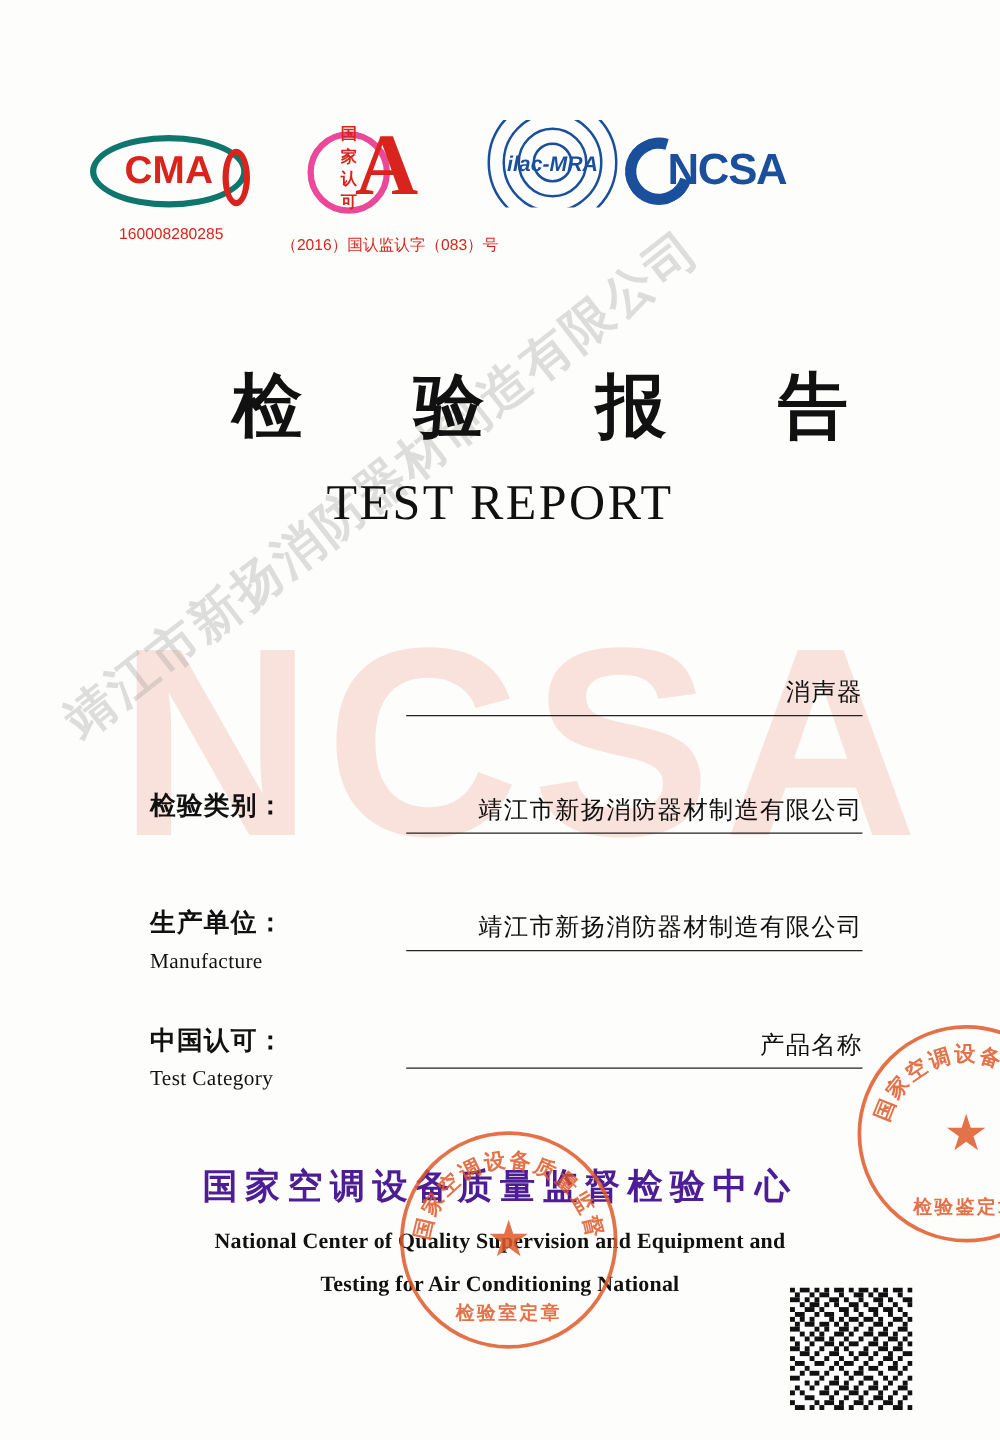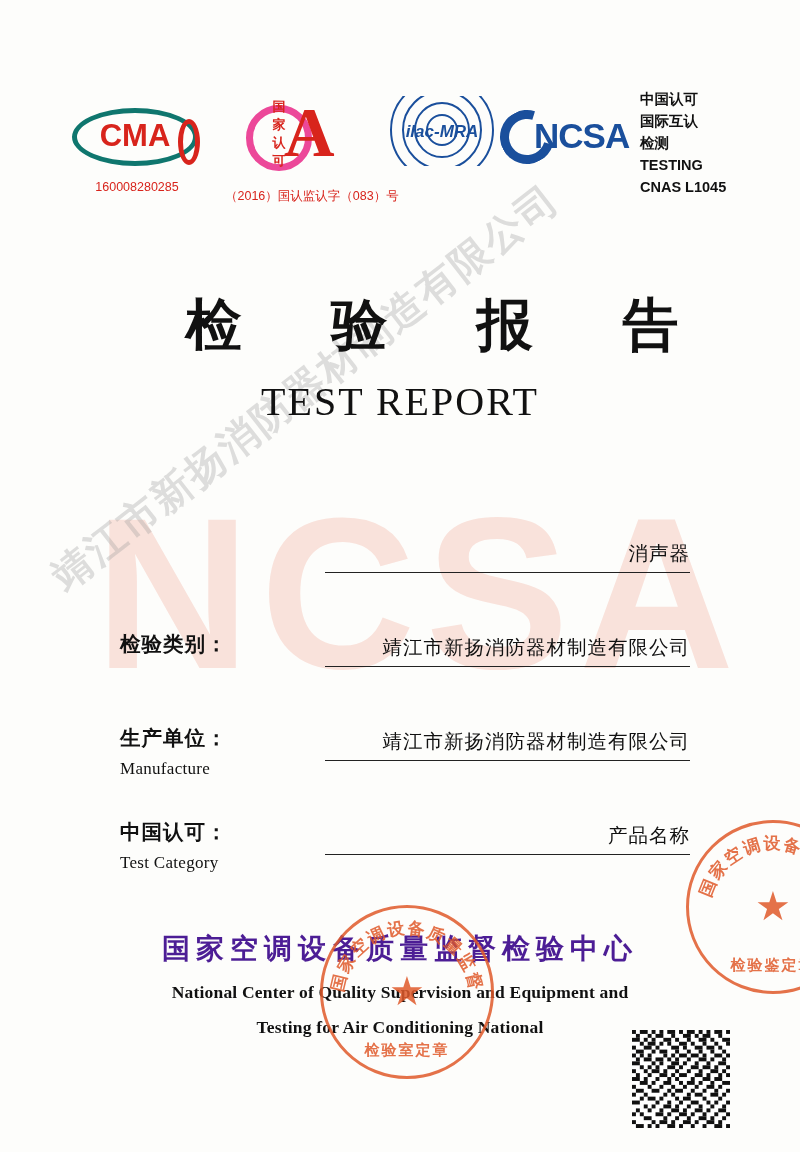--- a/index.html
+++ b/index.html
@@ -106,21 +106,21 @@
   .logo-cal {
     position: absolute;
     left: 225px;
     top: 14px;
     width: 150px;
     text-align: center;
   }
   .cal-circle {
     width: 66px;
     height: 66px;
-    border: 7px solid #ec4899;
+    border: 5px solid #ec4899;
     border-radius: 50%;
     position: relative;
     margin: 0 auto;
     box-sizing: border-box;
   }
   .cal-circle .cal-inner {
     position: absolute;
     top: 50%;
     left: 50%;
     transform: translate(-50%,-55%);
@@ -435,27 +435,20 @@
       </div>
     </div>
 
     <div class="logo-cnas">
       <div class="cnas-mark">
         <div class="cnas-c"></div>
         <div class="cnas-word">NCSA</div>
       </div>
     </div>
 
-    <div class="cnas-block">
-      <div>中国认可</div>
-      <div>国际互认</div>
-      <div>检测</div>
-      <div>TESTING</div>
-      <div>CNAS L1045</div>
-    </div>
   </div>
 
   <div class="title-cn">检 验 报 告</div>
   <div class="title-en">TEST  REPORT</div>
 
   <div class="fields">
 
     <div class="field-row">
       <div class="field-value">消声器</div>
       <div class="field-line"></div>

